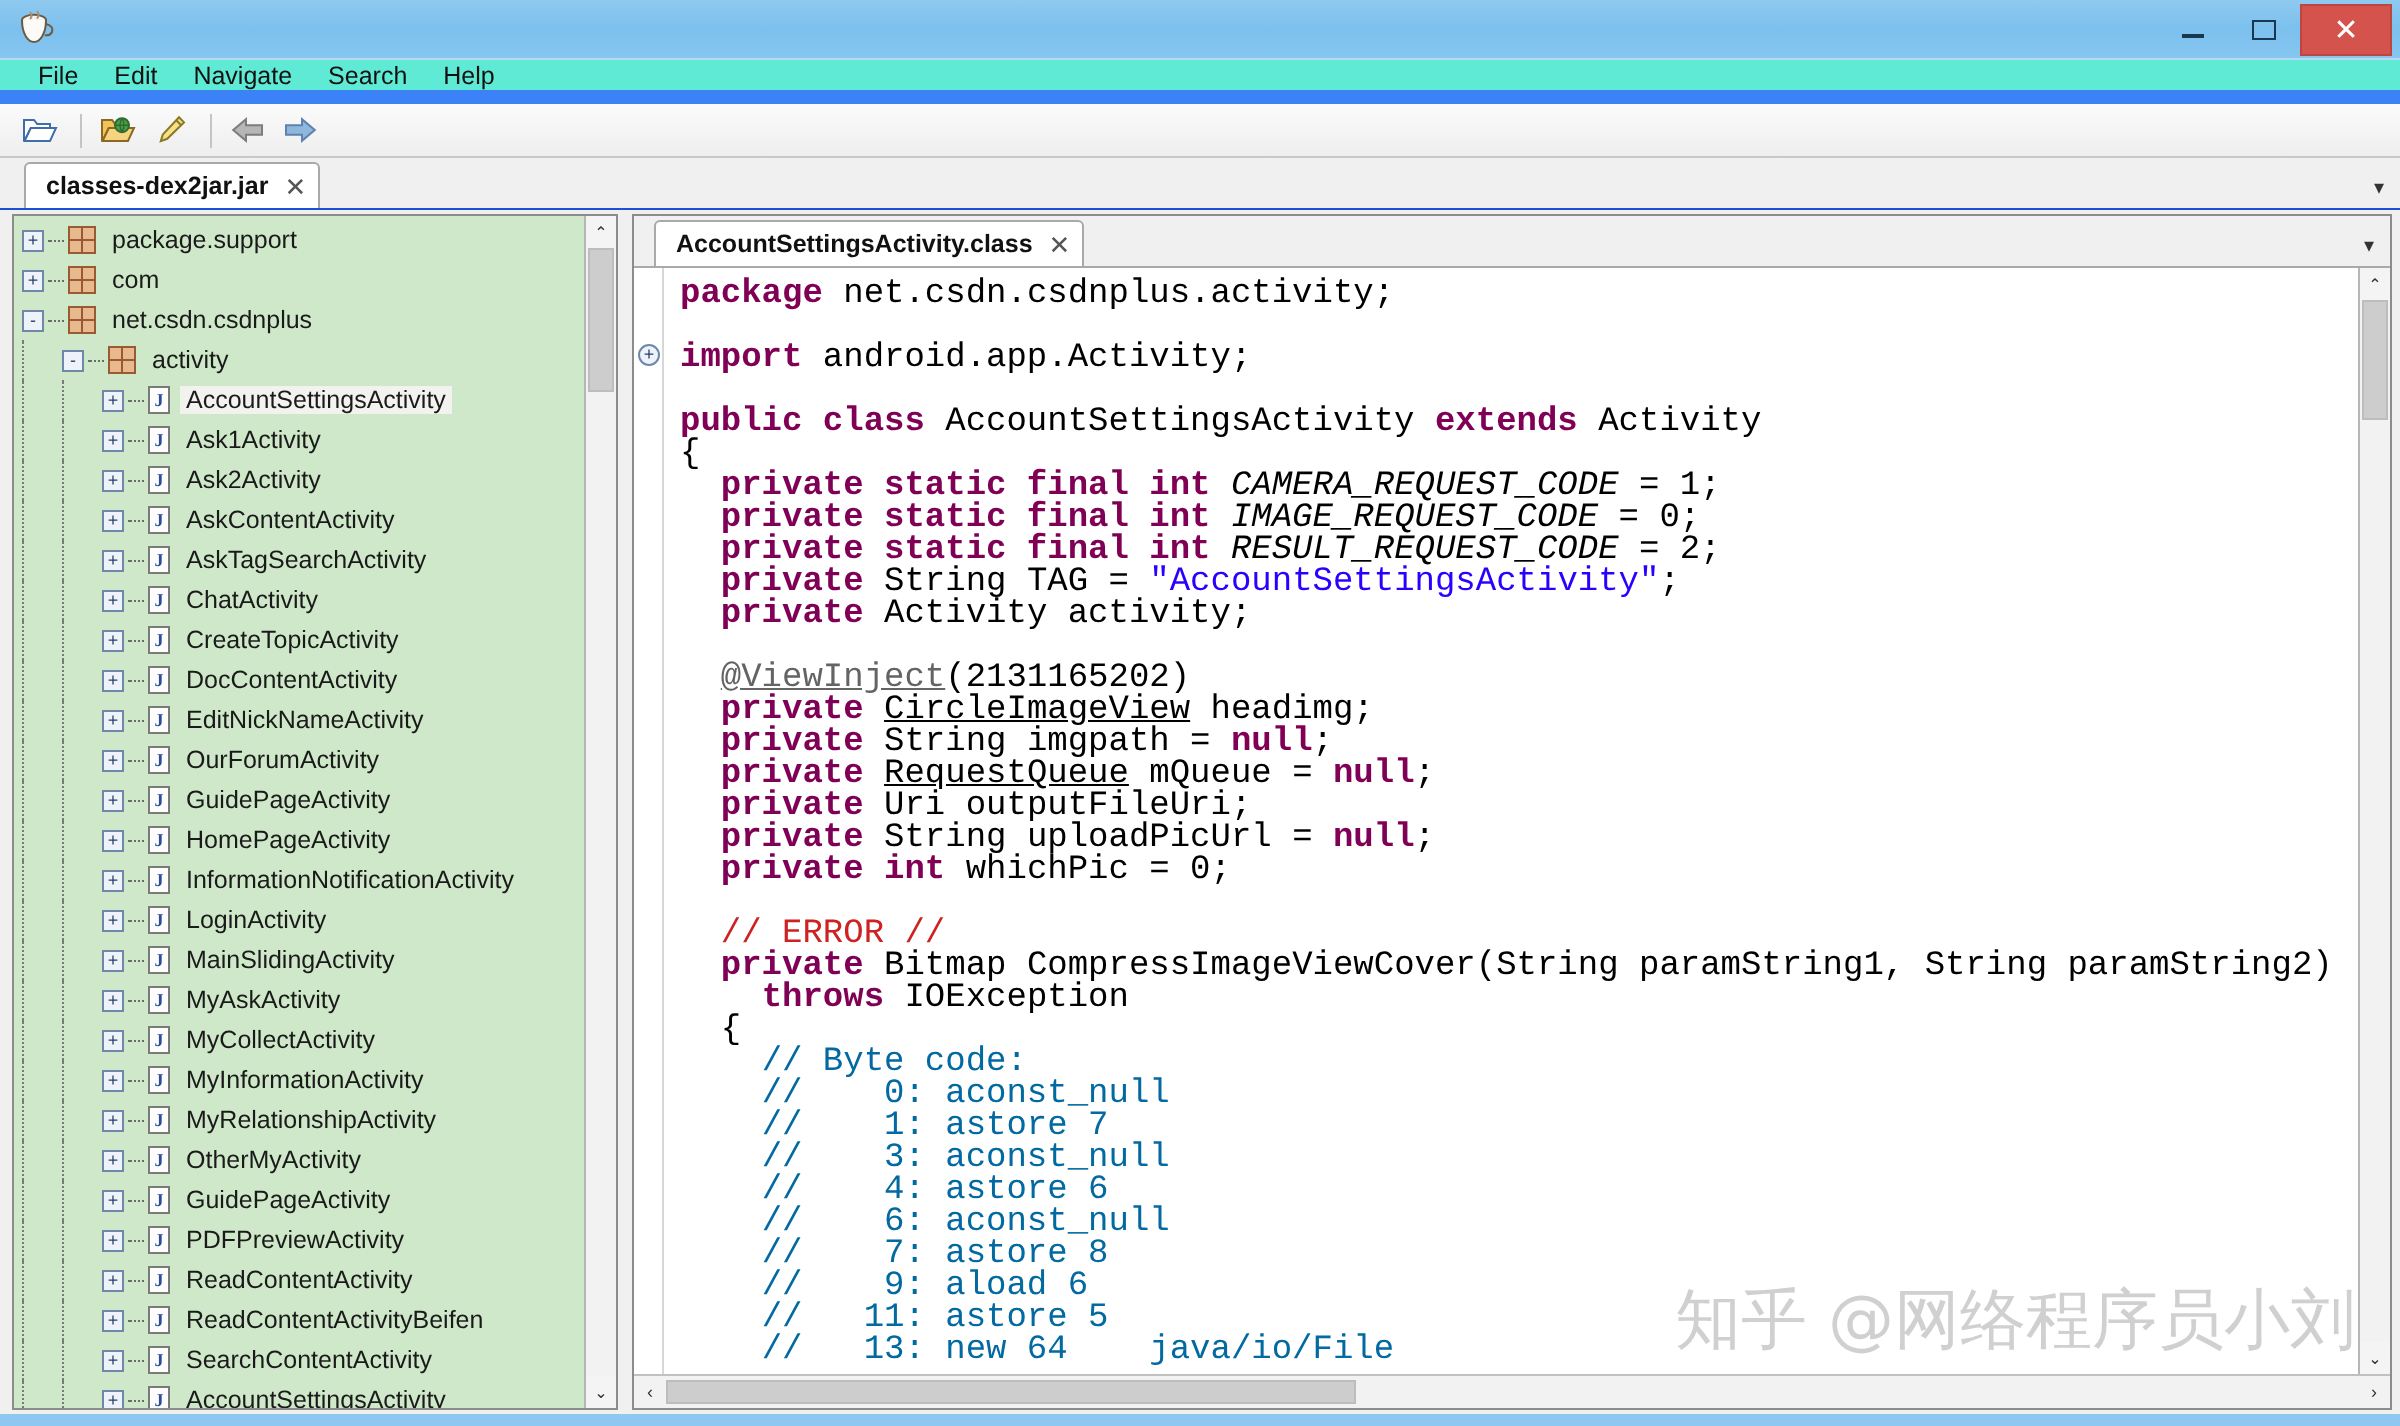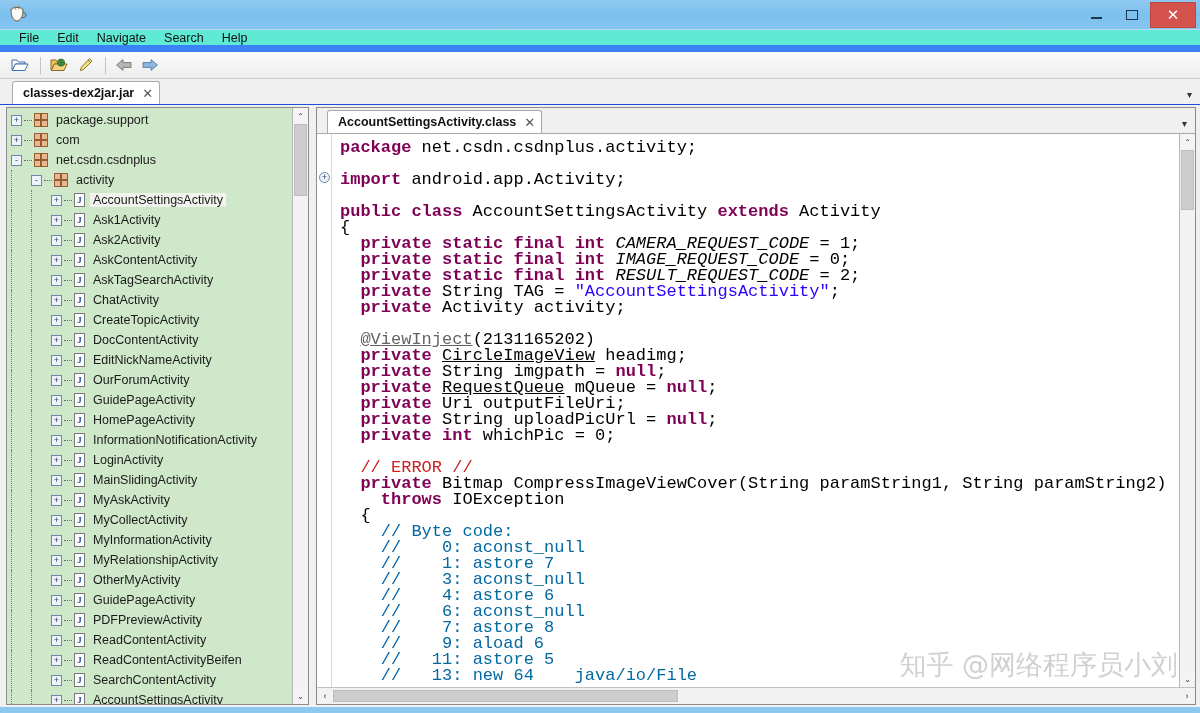--- a/index.html
+++ b/index.html
@@ -309,21 +309,21 @@
   .hsb-track { flex:1 1 auto; height:100%; position: relative; }
   .hsb-thumb {
     position:absolute; top:2px; bottom:2px;
     background: #cdcdcd; border:1px solid #bdbdbd;
   }
 
   
   .watermark {
     position: absolute;
     right: 22px; bottom: 30px;
-    font-size: 27px;
+    font-size: 33px;
     color: rgba(150,150,150,0.45);
     font-family: "DejaVu Sans", sans-serif;
     pointer-events: none;
     white-space: nowrap;
   }
   .statusline {
     height: 6px;
     background: #8ec8f0;
     flex: 0 0 auto;
   }

